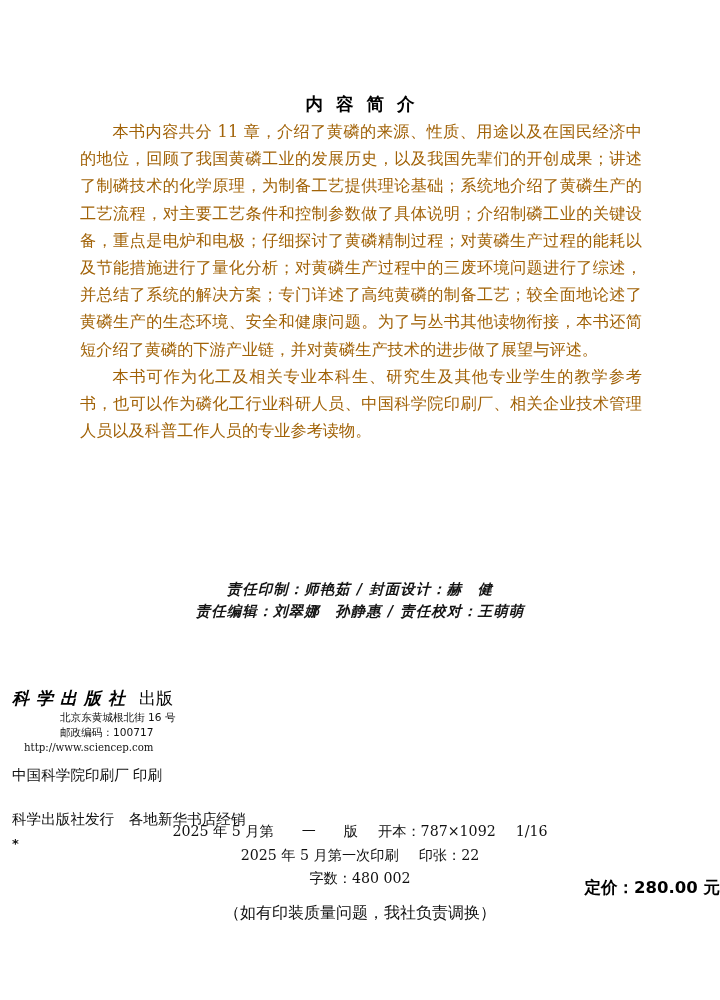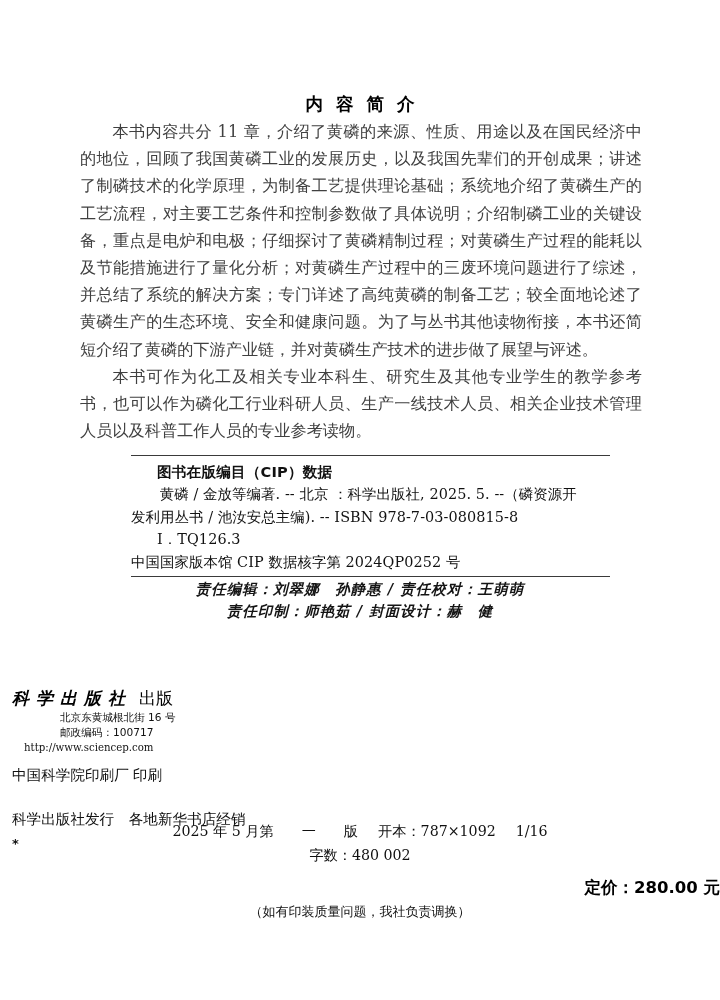--- a/index.html
+++ b/index.html
@@ -46,21 +46,21 @@
     top: 118px;
     width: 562px;
   }
   .abstract p {
     margin: 0;
     font-size: 16.2px;
     line-height: 27.2px;
     text-align: justify;
     text-justify: inter-ideograph;
     text-indent: 2em;
-    color: #404040;
+    color: #a16207;
     font-family: "DejaVu Serif", "Liberation Serif", serif;
   }
 
   
   .cip-block {
     position: absolute;
     left: 131px;
     top: 455px;
     width: 479px;
   }
@@ -192,71 +192,63 @@
     font-weight: bold;
     font-family: "DejaVu Sans", "Liberation Sans", sans-serif;
     color: #000;
   }
   .notice {
     position: absolute;
     left: 0;
     top: 903px;
     width: 720px;
     text-align: center;
-    font-size: 13px;
+    font-size: 16px;
     font-family: "DejaVu Serif", "Liberation Serif", serif;
     color: #101010;
   }
 </style>
 </head>
 <body>
 
 <div class="page">
 
   <div class="section-title">内容简介</div>
 
   <div class="abstract">
     <p>本书内容共分 11 章，介绍了黄磷的来源、性质、用途以及在国民经济中的地位，回顾了我国黄磷工业的发展历史，以及我国先辈们的开创成果；讲述了制磷技术的化学原理，为制备工艺提供理论基础；系统地介绍了黄磷生产的工艺流程，对主要工艺条件和控制参数做了具体说明；介绍制磷工业的关键设备，重点是电炉和电极；仔细探讨了黄磷精制过程；对黄磷生产过程的能耗以及节能措施进行了量化分析；对黄磷生产过程中的三废环境问题进行了综述，并总结了系统的解决方案；专门详述了高纯黄磷的制备工艺；较全面地论述了黄磷生产的生态环境、安全和健康问题。为了与丛书其他读物衔接，本书还简短介绍了黄磷的下游产业链，并对黄磷生产技术的进步做了展望与评述。</p>
-    <p>本书可作为化工及相关专业本科生、研究生及其他专业学生的教学参考书，也可以作为磷化工行业科研人员、生产一线技术人员、相关企业技术管理人员以及科普工作人员的专业参考读物。</p>
-  </div>
-
-  <div class="cip-block">
-    <div class="cip-rule"></div>
-    <div class="cip-inner">
-      <div class="cip-heading">图书在版编目（CIP）数据</div>
-      <div class="cip-line indent1">黄磷 / 金放等编著. -- 北京 ：科学出版社, 2025. 5. --（磷资源开</div>
-      <div class="cip-line">发利用丛书 / 池汝安总主编). -- ISBN 978-7-03-080815-8</div>
-      <div class="cip-line indent2">Ⅰ．TQ126.3</div>
-      <div class="cip-line">中国国家版本馆 CIP 数据核字第 2024QP0252 号</div>
-    </div>
-    <div class="cip-rule"></div>
-  </div>
+    <p>本书可作为化工及相关专业本科生、研究生及其他专业学生的教学参考书，也可以作为磷化工行业科研人员、中国科学院印刷厂、相关企业技术管理人员以及科普工作人员的专业参考读物。</p>
+  </div>
+
 
   <div class="credits">
+    <div>责任印制：师艳茹 / 封面设计：赫　健</div>
     <div>责任编辑：刘翠娜　孙静惠 / 责任校对：王萌萌</div>
-    <div>责任印制：师艳茹 / 封面设计：赫　健</div>
   </div>
 
   <div class="publisher">
     <div class="pub-logo-line">
       <span class="pub-logo-mark">科学出版社</span><span class="pub-logo-suffix">出版</span>
     </div>
     <div class="pub-small">北京东黄城根北街 16 号</div>
     <div class="pub-small">邮政编码：100717</div>
     <div class="pub-url">http://www.sciencep.com</div>
     <div class="pub-printer">中国科学院印刷厂 印刷</div>
     <div class="pub-distrib">科学出版社发行　各地新华书店经销</div>
     <div class="pub-star">*</div>
   </div>
 
   <div class="printing">
     <div class="print-line">
       <span>2025 年 5 月第</span><span class="gap-lg"></span><span>一</span><span class="gap-lg"></span><span>版</span><span class="gap-md"></span><span>开本：</span><span>787×1092</span><span class="gap-md"></span><span>1/16</span>
     </div>
     <div class="print-line">
+      <span>2025 年 5 月第一次印刷</span><span class="gap-md"></span><span>印张：</span><span>22</span>
+    </div>
+    <div class="print-line">
       <span>字数：</span><span>480 002</span>
     </div>
   </div>
 
   <div class="price">
     <span>定价：</span><span>280.00 元</span>
   </div>
 
   <div class="notice">（如有印装质量问题，我社负责调换）</div>
 

